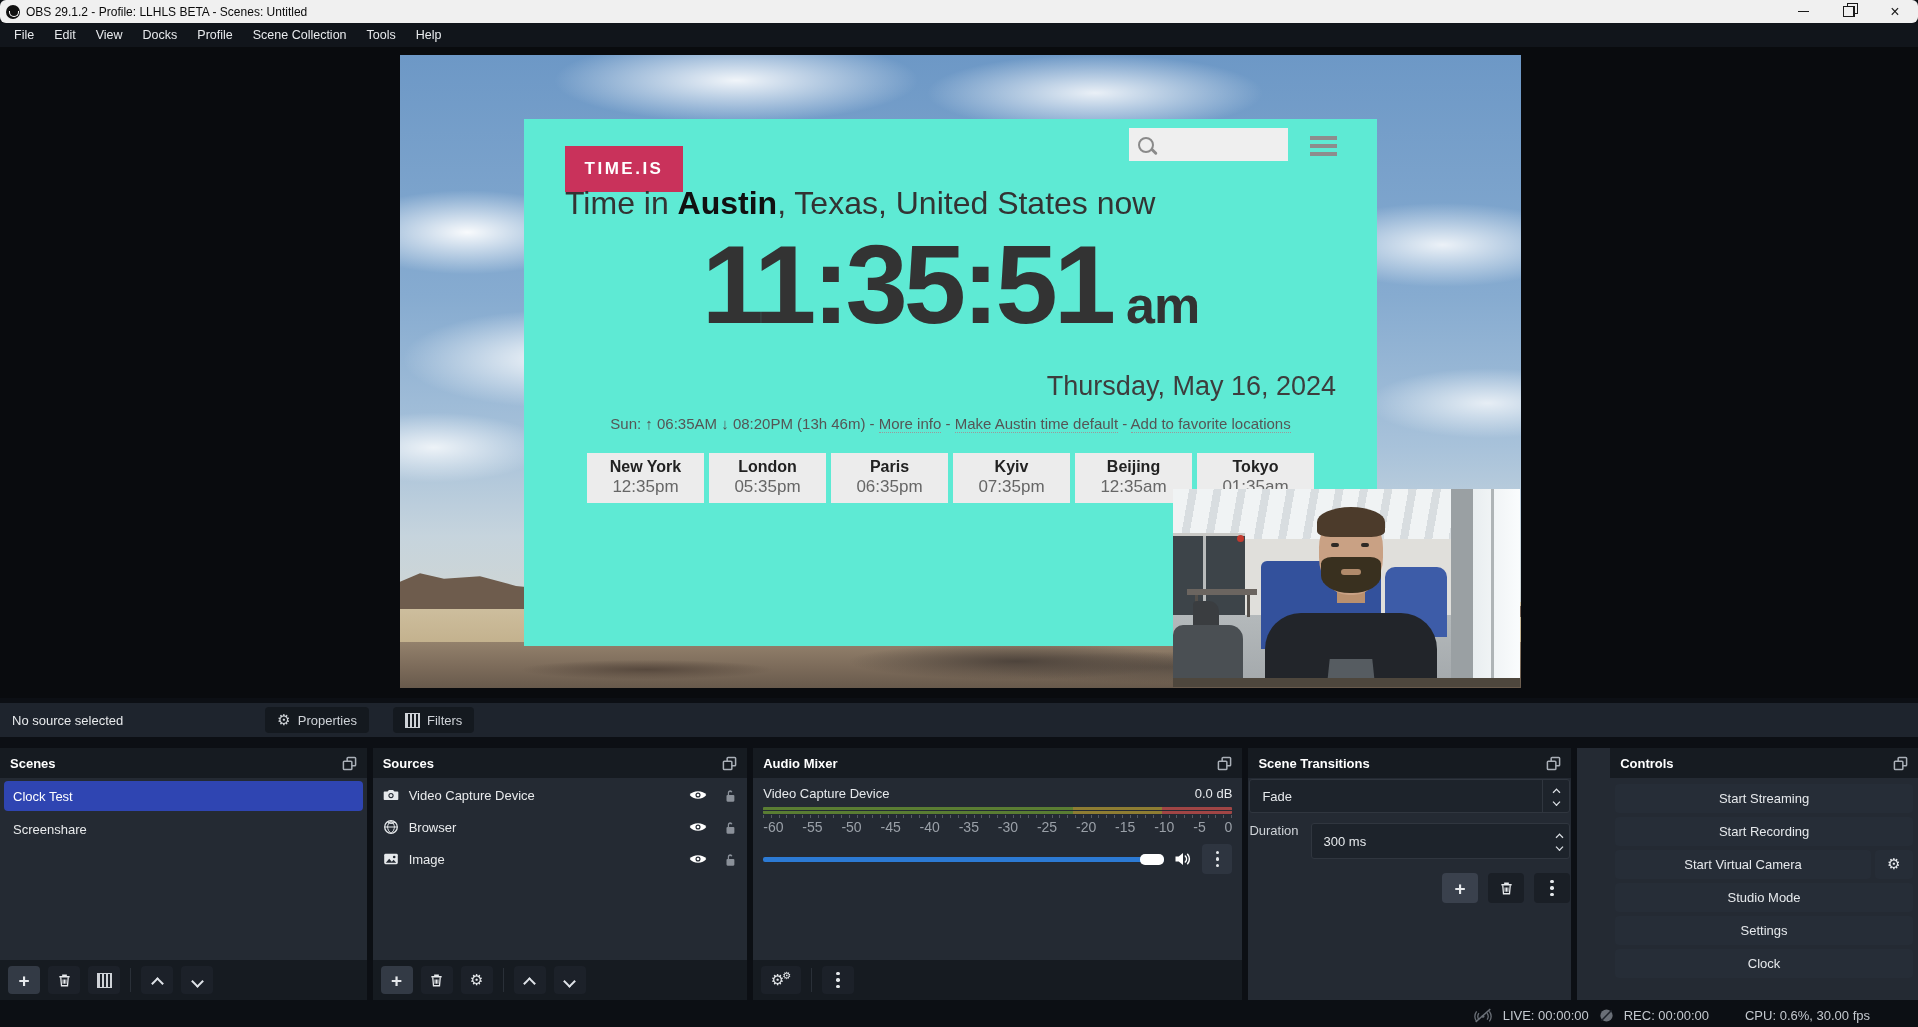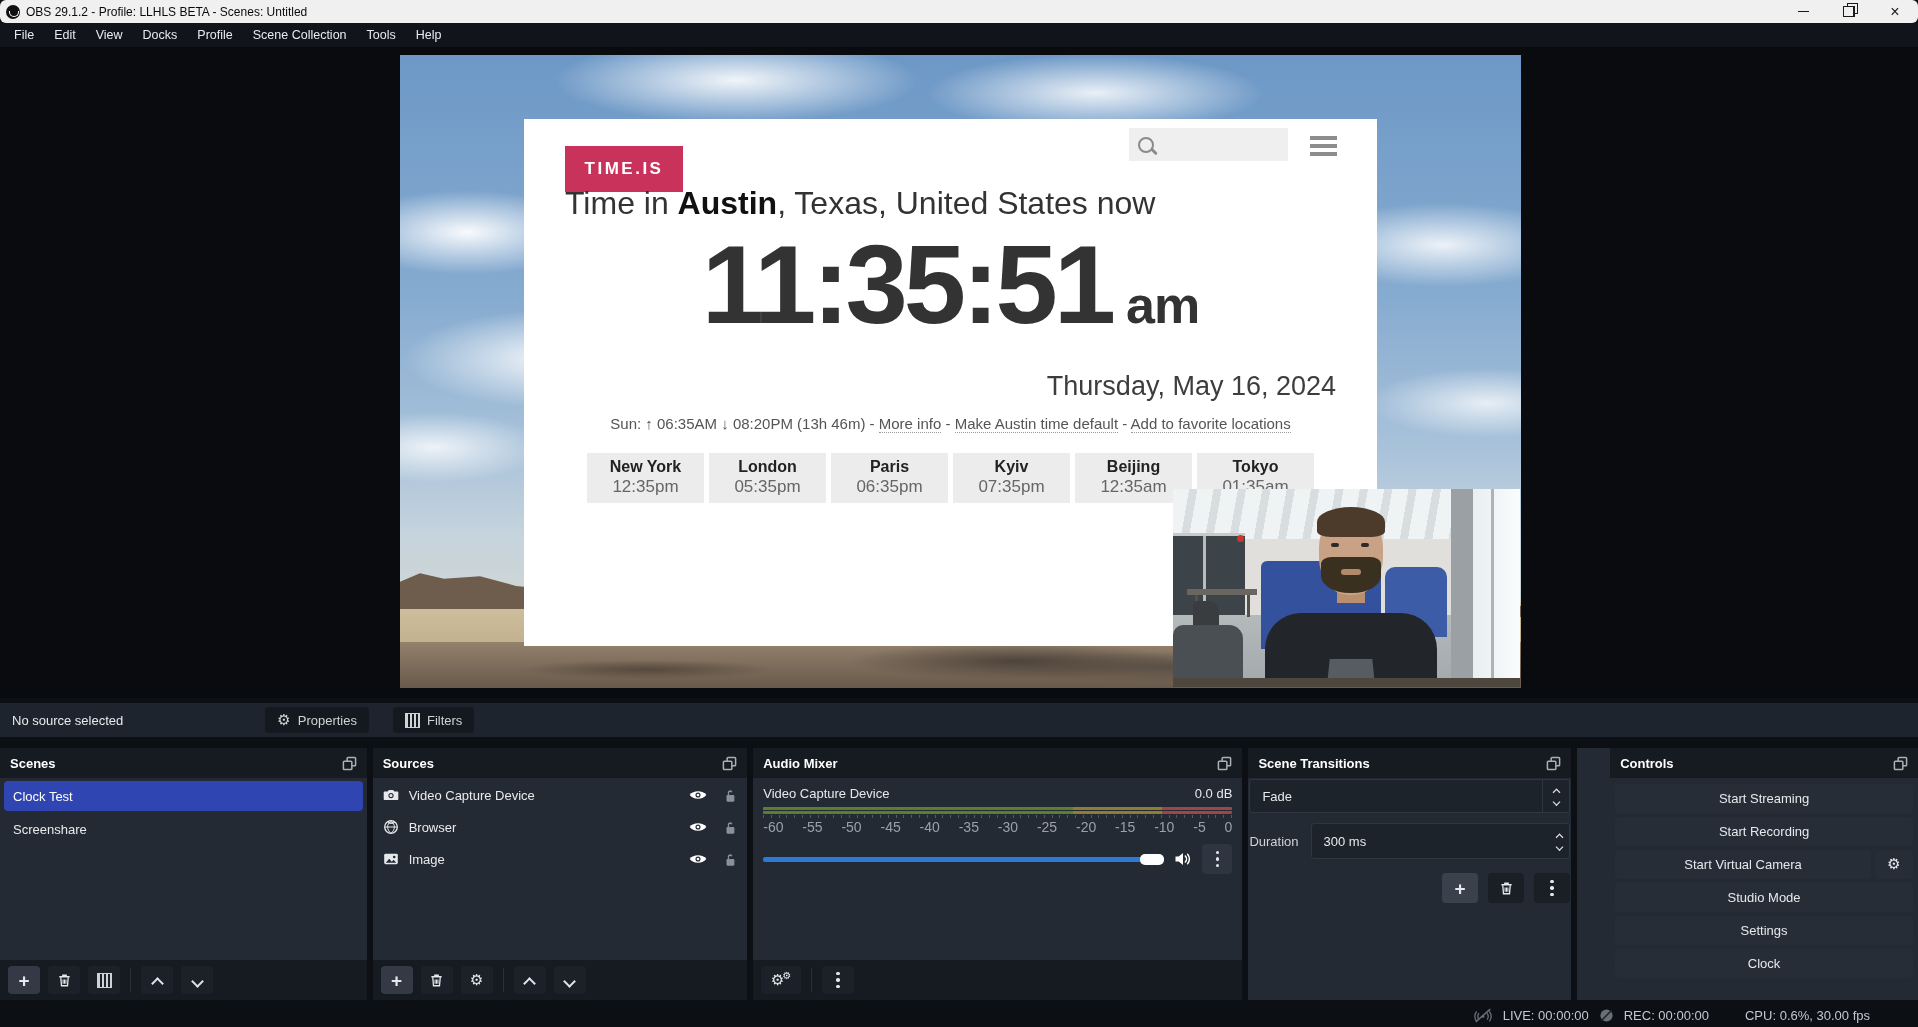--- a/index.html
+++ b/index.html
@@ -41,21 +41,21 @@
   .mesa-right{position:absolute;right:0;top:540px;width:170px;height:22px;background:#7a685a;
     clip-path:polygon(0 70%,25% 45%,55% 60%,80% 35%,100% 50%,100% 100%,0 100%);}
   .desert-near{position:absolute;left:0;right:0;bottom:0;height:46px;
     background:
       radial-gradient(ellipse 240px 26px at 55% 42%,#4e443c 0%,rgba(78,68,60,0) 70%),
       radial-gradient(ellipse 300px 22px at 70% 55%,#5a4f45 0%,rgba(90,79,69,0) 72%),
       radial-gradient(ellipse 180px 14px at 22% 60%,#57493e 0%,rgba(87,73,62,0) 70%),
       linear-gradient(180deg,#93816c 0%,#7c6b5a 55%,#685a4c 100%);}
 
   
-  .timeis-card{position:absolute;left:124px;top:64px;width:853px;height:527px;background:#ffffff;color:#333;}
+  .timeis-card{position:absolute;left:124px;top:64px;width:853px;height:527px;background:#5eead4;color:#333;}
   .ti-logo{position:absolute;left:41px;top:27px;width:118px;height:46px;background:#c9325b;color:#fff;
     display:flex;align-items:center;justify-content:center;font-weight:bold;font-size:17px;letter-spacing:2.5px;}
   .ti-search{position:absolute;right:89px;top:9px;width:150px;height:33px;background:#efefef;display:flex;align-items:center;padding-left:9px;}
   .mag-icon{width:12px;height:12px;border:2px solid #8a8a8a;border-radius:50%;position:relative;}
   .mag-icon::after{content:"";position:absolute;left:10px;top:11px;width:8px;height:3px;background:#8a8a8a;transform:rotate(45deg);border-radius:2px;}
   .ti-burger{position:absolute;right:40px;top:17px;width:27px;display:flex;flex-direction:column;gap:4px;}
   .ti-burger i{height:4px;background:#8d8d8d;}
   .ti-heading{position:absolute;left:41px;top:66px;font-size:32px;color:#333;white-space:nowrap;}
   .ti-heading .city{font-weight:bold;color:#111;}
   .ti-clock{position:absolute;left:0;right:0;top:96px;display:flex;align-items:baseline;justify-content:center;color:#333;}
@@ -149,21 +149,21 @@
   .slider-track{flex:1;height:5px;border-radius:2px;background:#2c7ad4;position:relative;}
   .slider-handle{position:absolute;right:0;top:-3px;width:24px;height:11px;border-radius:5px;background:#fff;}
   .mix-kebab{width:30px;height:30px;border-radius:4px;background:#2e3540;display:flex;align-items:center;justify-content:center;}
 
   
   .trans-body{padding:1px;}
   .combo{height:32px;background:#1d232b;border:1px solid #30363f;border-radius:3px;display:flex;align-items:center;color:#e6e9ec;}
   .combo-label{padding-left:12px;}
   .combo-arrows{margin-left:auto;width:26px;align-self:stretch;border-left:1px solid #30363f;
     display:flex;flex-direction:column;align-items:center;justify-content:center;gap:0px;}
-  .dur-row{display:flex;align-items:center;margin-top:10px;color:#cfd3d8;}
+  .dur-row{display:flex;margin-top:10px;color:#cfd3d8;}
   .spin{margin-left:12px;flex:1;height:34px;background:#1d232b;border:1px solid #30363f;border-radius:3px;
     display:flex;align-items:center;padding:0 4px 0 12px;color:#e6e9ec;}
   .spin-arrows{margin-left:auto;display:flex;flex-direction:column;align-items:center;}
   .trans-btns{display:flex;justify-content:flex-end;gap:10px;margin-top:14px;}
   .tbtn{width:36px;height:30px;border-radius:4px;background:#1a1f26;display:flex;align-items:center;justify-content:center;color:#e6e9ec;}
   .tbtn.lite{background:#3a414d;}
 
   
   .ctl-body{padding:6px 5px;display:flex;flex-direction:column;gap:4px;}
   .ctl-btn{height:29px;background:#262d37;border-radius:4px;display:flex;align-items:center;justify-content:center;color:#e6e9ec;}

